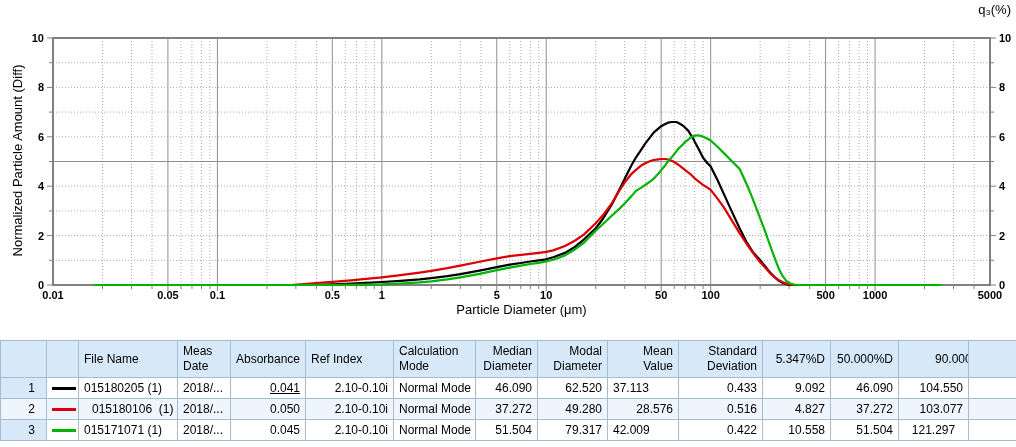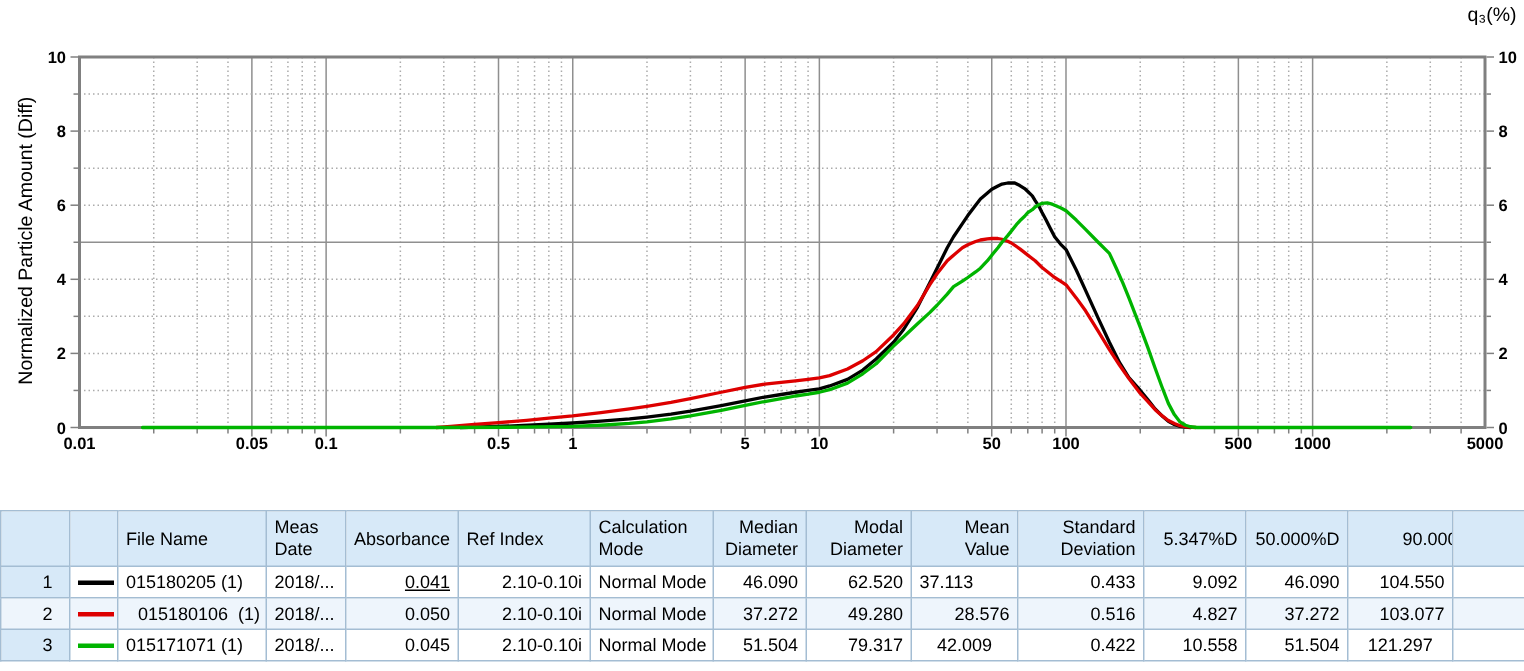--- a/index.html
+++ b/index.html
@@ -177,20 +177,21 @@
       <text x="999" y="140.8" text-anchor="start" class="tick-label">6</text>
       <text x="44" y="91.39999999999998" text-anchor="end" class="tick-label">8</text>
       <text x="999" y="91.39999999999998" text-anchor="start" class="tick-label">8</text>
       <text x="44" y="42" text-anchor="end" class="tick-label">10</text>
       <text x="999" y="42" text-anchor="start" class="tick-label">10</text>
       <path d="M306.9 285.0 L324.8 284.5 L345.4 283.8 L365.9 282.8 L381.8 282.0 L400.6 280.8 L419.7 279.3 L431.3 278.1 L447.3 276.1 L460.3 274.1 L480.8 270.4 L496.8 267.2 L509.8 264.7 L520.8 263.0 L530.3 261.5 L538.7 260.3 L546.2 259.3 L553.1 257.3 L565.0 252.9 L575.2 246.7 L584.1 239.3 L595.7 228.2 L602.5 219.5 L611.7 204.7 L619.8 188.7 L624.7 178.8 L631.5 165.2 L635.7 157.8 L641.6 149.1 L645.2 143.7 L650.4 136.8 L653.6 132.6 L658.3 128.6 L661.2 126.2 L665.3 124.0 L668.0 122.7 L671.8 122.0 L676.5 122.0 L679.9 123.7 L683.1 125.7 L685.2 127.7 L688.2 130.6 L690.1 133.8 L692.9 138.0 L694.7 141.7 L697.4 146.7 L699.9 151.6 L703.1 157.8 L707.0 162.7 L710.7 166.4 L717.5 180.0 L723.7 193.6 L732.1 212.1 L739.6 228.2 L746.4 241.8 L752.6 251.7 L760.2 260.3 L765.3 266.5 L770.1 272.6 L774.6 277.1 L778.9 280.8 L782.9 283.0 L786.7 284.3 L790.3 284.8 L793.7 285.0" fill="none" stroke="#000000" stroke-width="2.2" stroke-linejoin="round" stroke-linecap="round"></path>
       <path d="M290.9 285.0 L300.5 284.3 L316.4 283.0 L332.3 281.8 L351.1 280.3 L365.9 278.8 L381.8 277.3 L400.6 275.1 L419.7 272.6 L431.3 270.9 L447.3 268.2 L460.3 265.7 L480.8 261.5 L496.8 258.3 L509.8 256.1 L520.8 254.9 L530.3 253.9 L538.7 252.9 L546.2 251.9 L553.1 250.4 L565.0 246.0 L575.2 240.5 L584.1 234.4 L595.7 223.3 L602.5 215.8 L611.7 203.5 L619.8 189.9 L624.7 182.5 L631.5 173.8 L635.7 170.1 L641.6 165.2 L645.2 163.2 L650.4 161.0 L653.6 160.0 L658.3 159.3 L661.2 159.0 L665.3 159.0 L668.0 159.5 L671.8 160.8 L674.2 162.0 L679.9 165.9 L685.2 170.1 L690.1 173.8 L694.7 178.3 L699.1 181.8 L703.1 185.0 L707.0 187.4 L710.7 189.9 L717.5 198.6 L723.7 207.2 L732.1 220.8 L739.6 233.1 L746.4 243.5 L752.6 252.4 L760.2 262.3 L765.3 267.7 L770.1 273.1 L774.6 277.1 L778.9 280.3 L782.9 282.3 L786.7 283.8 L790.3 284.5 L793.7 284.8 L797.0 285.0" fill="none" stroke="#dd0000" stroke-width="2.2" stroke-linejoin="round" stroke-linecap="round"></path>
       <path d="M95.0 285.0 L217.4 285.0 L295.9 285.0 L345.4 284.8 L381.8 284.3 L400.6 283.5 L419.7 282.3 L431.3 281.3 L447.3 279.3 L460.3 277.3 L480.8 273.6 L496.8 270.2 L509.8 267.7 L520.8 265.7 L530.3 264.0 L538.7 262.8 L546.2 261.5 L553.1 259.8 L565.0 255.4 L575.2 249.2 L584.1 242.5 L595.7 230.7 L602.5 224.5 L611.7 215.8 L619.8 208.4 L624.7 203.5 L631.5 196.1 L635.7 191.1 L641.6 187.4 L645.2 185.0 L650.4 181.3 L653.6 178.8 L658.3 173.8 L661.2 170.1 L665.3 165.2 L668.0 161.5 L671.8 157.1 L674.2 154.1 L677.7 149.6 L679.9 147.2 L683.1 144.2 L685.2 141.7 L688.2 139.8 L690.1 138.0 L692.9 136.3 L694.7 135.6 L698.2 135.3 L701.5 136.1 L703.1 136.8 L707.0 138.5 L710.7 140.5 L717.5 146.7 L723.7 152.9 L732.1 161.5 L739.6 168.9 L744.2 178.8 L748.6 188.7 L752.6 198.6 L760.2 218.3 L765.3 231.9 L770.1 245.5 L774.6 257.8 L778.9 268.9 L782.9 276.4 L786.7 281.3 L790.3 283.5 L793.7 284.5 L798.0 285.0 L838.6 285.0 L888.1 285.0 L940.5 285.0" fill="none" stroke="#00b400" stroke-width="2.2" stroke-linejoin="round" stroke-linecap="round"></path>
     </svg>
   <div class="axis-title" id="y-axis-title">Normalized Particle Amount (Diff)</div>
+  <div class="axis-title" id="x-axis-title">Particle Diameter (μm)</div>
   <div class="axis-title" id="right-axis-unit">q₃(%)</div>
   <table id="results-table">
       <colgroup>
         <col style="width: 46px;">
         <col style="width: 32px;">
         <col style="width: 99px;">
         <col style="width: 53px;">
         <col style="width: 75px;">
         <col style="width: 88px;">
         <col style="width: 82px;">
@@ -260,21 +261,21 @@
         <tr>
           <td class="rownum">3</td>
           <td><div class="swatch-line" style="background: rgb(0, 180, 0);"></div></td>
           <td style="text-align: left;">015171071 (1)</td>
           <td style="text-align: left;">2018/...</td>
           <td style="text-align: right;">0.045</td>
           <td style="text-align: right;">2.10-0.10i</td>
           <td style="text-align: left;">Normal Mode</td>
           <td style="text-align: right;">51.504</td>
           <td style="text-align: right;">79.317</td>
-          <td style="text-align: center;">42.009</td>
+          <td style="text-align: left;">42.009</td>
           <td style="text-align: right;">0.422</td>
           <td style="text-align: right;">10.558</td>
           <td style="text-align: right;">51.504</td>
           <td style="text-align: center;">121.297</td>
           <td></td>
         </tr>
       </tbody>
     </table>
 </div>
 

